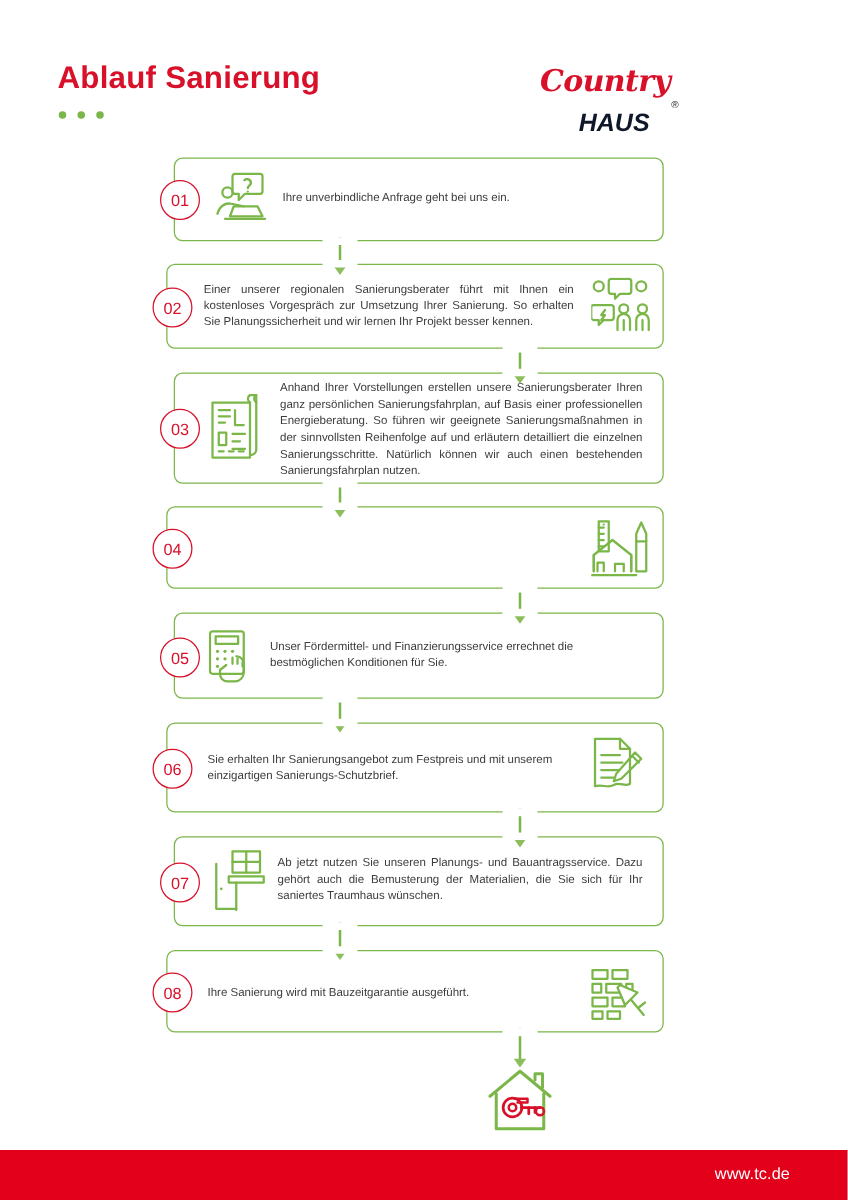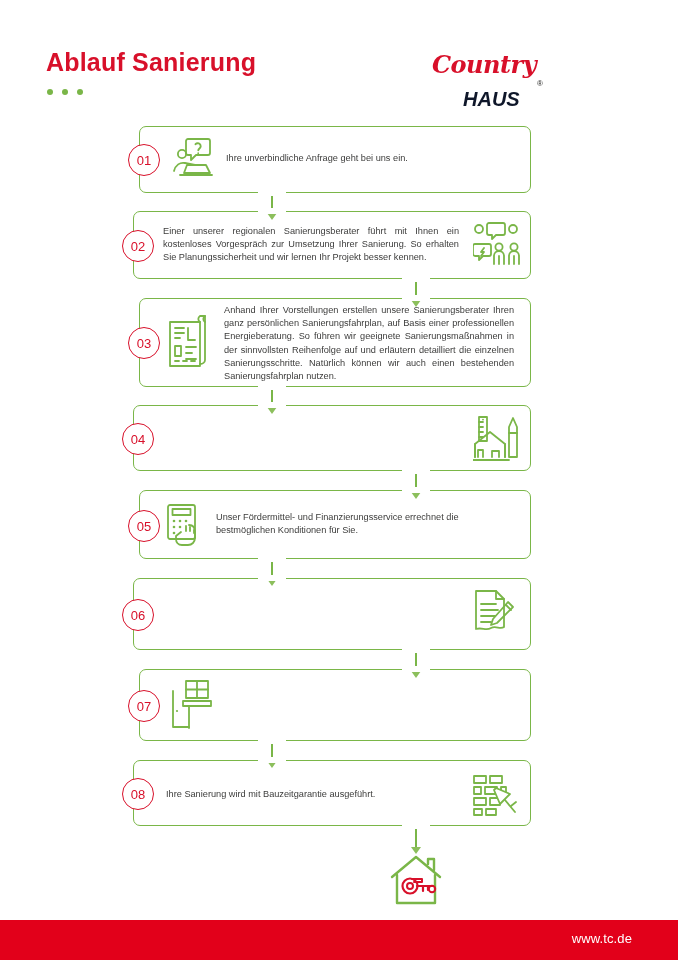--- a/index.html
+++ b/index.html
@@ -318,20 +318,21 @@
   <div class="step-text" style="left:216px; top:511px; width:290px;">Unser Fördermittel- und Finanzierungsservice errechnet die bestmöglichen Konditionen für Sie.</div>
 
   <div class="conn-v" style="left:271px; top:556px; height:25px;"></div>
   <div class="arrow-head" style="left:267px; top:579px;"></div>
 
   <div class="step" style="left:133px; top:578px; width:398px; height:72px;">
   </div>
   <div class="gap" style="left:258px; top:575px; width:28px; height:6px;"></div>
   <div class="gap" style="left:402px; top:647px; width:28px; height:6px;"></div>
   <div class="step-badge" style="left:122px; top:599px;">06</div>
+  <div class="step-text" style="left:166px; top:601px; width:292px;">Sie erhalten Ihr Sanierungsangebot zum Festpreis und mit unserem einzigartigen Sanierungs-Schutzbrief.</div>
   <div class="step-icon" style="left:470px; top:588px; width:46px; height:52px;">
     <svg width="46" height="52" viewBox="0 0 46 52" fill="none" stroke="#7ab648" stroke-width="1.8" stroke-linecap="round" stroke-linejoin="round">
       <path d="M6 3 h20 l8 8 v28 c-4 3 -8 -2 -13 1 c-5 3 -9 -1 -15 1 v-38 z"></path>
       <path d="M26 3 v8 h8"></path>
       <path d="M11 16 h15 M11 22 h17 M11 28 h14 M11 34 h10"></path>
       <path d="M38 14 l5 5 l-16 16 l-6 2 l2 -6 z"></path>
       <path d="M36 17 l5 5"></path>
     </svg>
   </div>
 
@@ -346,20 +347,21 @@
   <div class="step-icon" style="left:167px; top:679px; width:46px; height:50px;">
     <svg width="46" height="50" viewBox="0 0 46 50" fill="none" stroke="#7ab648" stroke-width="1.8" stroke-linecap="round" stroke-linejoin="round">
       <path d="M19 2 h22 v17 h-22 z"></path>
       <path d="M30 2 v17 M19 10.5 h22"></path>
       <path d="M16 22 h28 v5 h-28 z"></path>
       <path d="M22 27 v22"></path>
       <path d="M6 12 v36 h16"></path>
       <circle cx="10" cy="32" r="1.1" fill="#7ab648" stroke="none"></circle>
     </svg>
   </div>
+  <div class="step-text justify" style="left:222px; top:684px; width:292px;">Ab jetzt nutzen Sie unseren Planungs- und Bauantragsservice. Dazu gehört auch die Bemusterung der Materialien, die Sie sich für Ihr saniertes Traumhaus wünschen.</div>
 
   <div class="conn-v" style="left:271px; top:738px; height:25px;"></div>
   <div class="arrow-head" style="left:267px; top:761px;"></div>
 
   <div class="step" style="left:133px; top:760px; width:398px; height:66px;">
   </div>
   <div class="gap" style="left:258px; top:757px; width:28px; height:6px;"></div>
   <div class="gap" style="left:402px; top:823px; width:28px; height:6px;"></div>
   <div class="step-badge" style="left:122px; top:778px;">08</div>
   <div class="step-text" style="left:166px; top:788px; width:292px;">Ihre Sanierung wird mit Bauzeitgarantie ausgeführt.</div>

